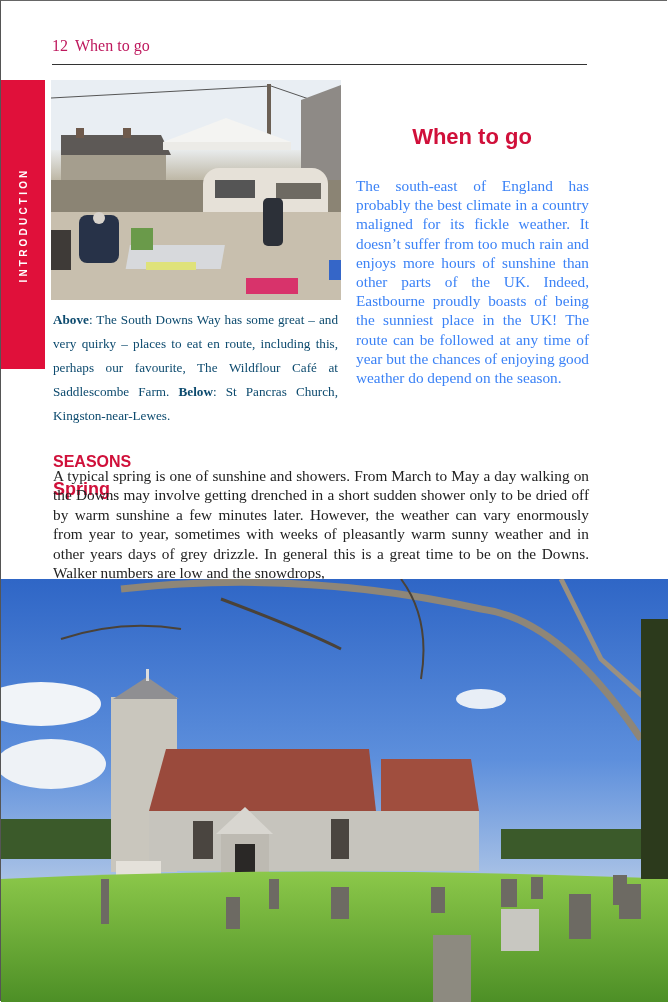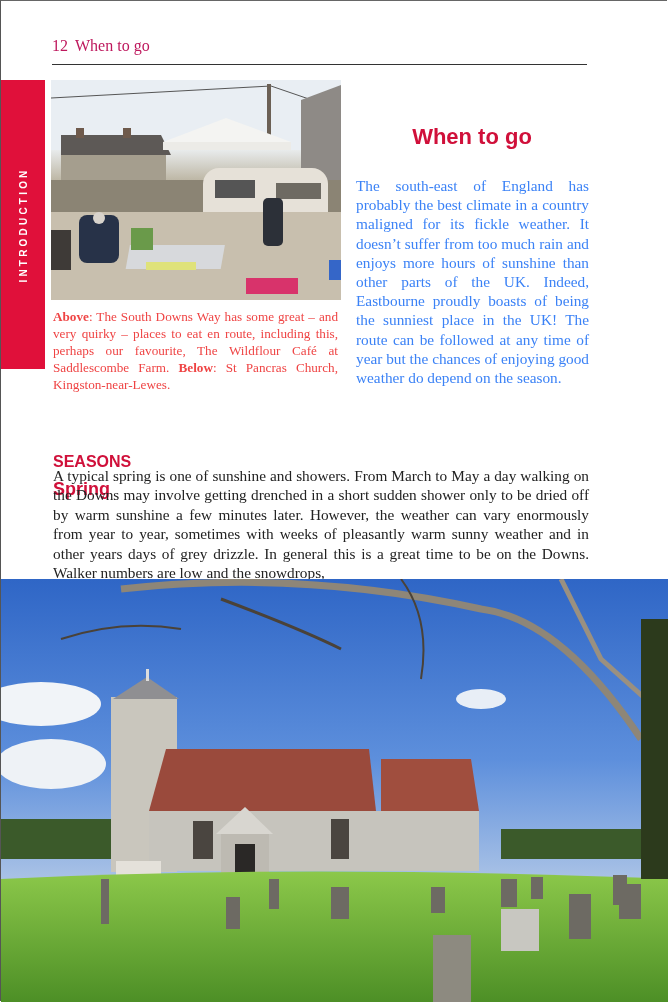--- a/index.html
+++ b/index.html
@@ -29,21 +29,21 @@
     transform: translate(-50%, -50%) rotate(-90deg);
     color: #fff; font-family: "Liberation Sans", sans-serif; font-weight: bold;
     font-size: 10px; letter-spacing: 3.2px; white-space: nowrap;
   }
   .photo-top {
     position: absolute; left: 51px; top: 80px; width: 290px; height: 220px; overflow: hidden;
     background: linear-gradient(180deg, #dde6ee 0%, #eef2f5 30%, #bfb9a8 45%, #a8a394 55%, #b9b1a0 68%, #c9c0ae 100%);
   }
   .caption {
     position: absolute; left: 53px; top: 308px; width: 285px;
-    font-size: 13.2px; line-height: 17px; text-align: justify; color: #ef4444;
+    font-size: 13.2px; line-height: 24px; text-align: justify; color: #0c4a6e;
   }
   .caption b { font-weight: bold; }
   .main-heading {
     position: absolute; left: 356px; top: 124px; width: 232px; text-align: center;
     font-family: "Liberation Sans", sans-serif; font-weight: bold; font-size: 22px; color: #d0103a;
   }
   .intro-para {
     position: absolute; left: 356px; top: 176px; width: 233px;
     font-size: 15.3px; line-height: 19.2px; text-align: justify; color: #3b82f6;
     hyphens: manual;

